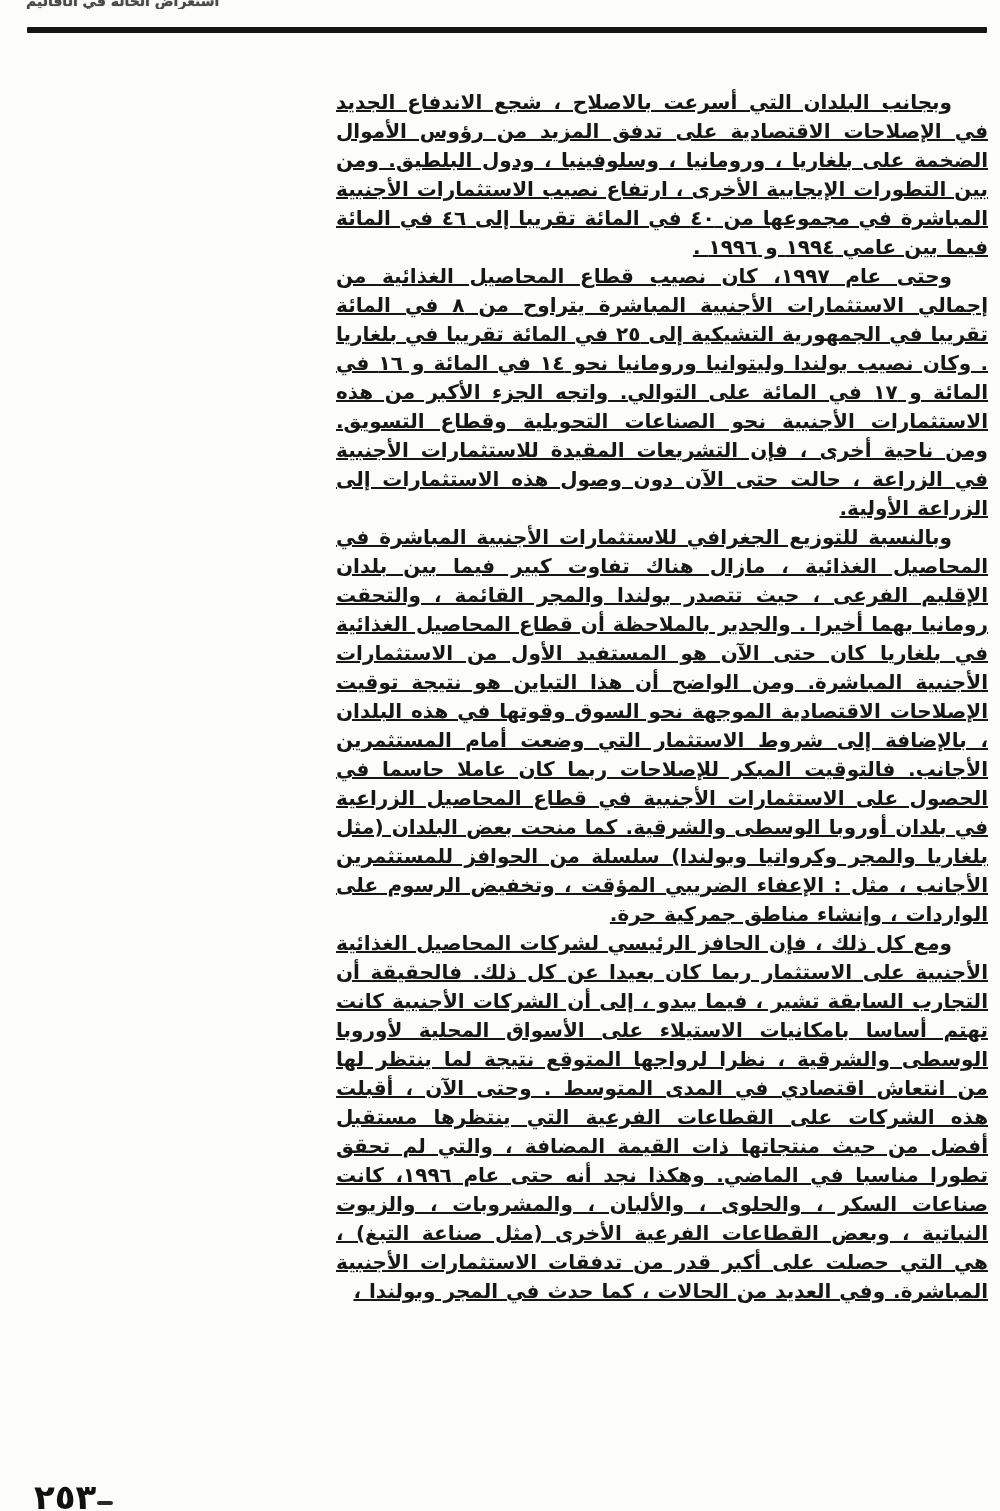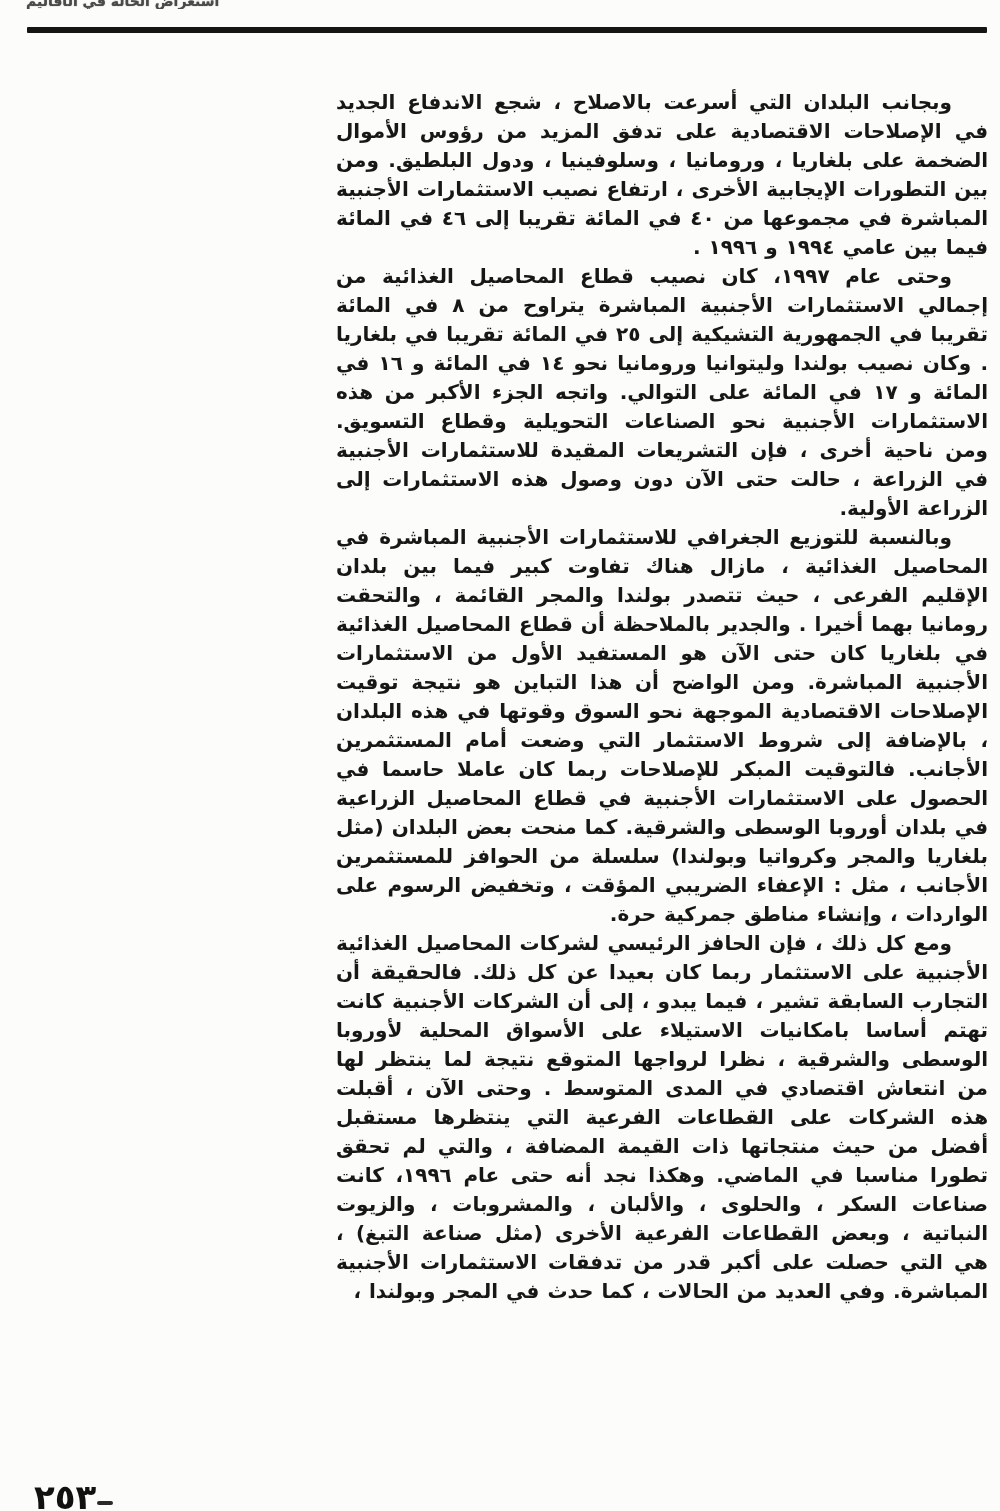--- a/index.html
+++ b/index.html
@@ -54,20 +54,21 @@
     font-size: 20px;
     font-weight: bold;
     line-height: 29px;
     color: #171715;
     word-spacing: 1px;
   }
   .body-text p {
     margin: 0;
     padding: 0;
     text-indent: 36px;
+    text-decoration: underline;
   }
   .page-number {
     position: absolute;
     bottom: -6px;
     left: 34px;
     font-size: 34px;
     font-weight: bold;
     color: #111110;
     letter-spacing: 2px;
   }

